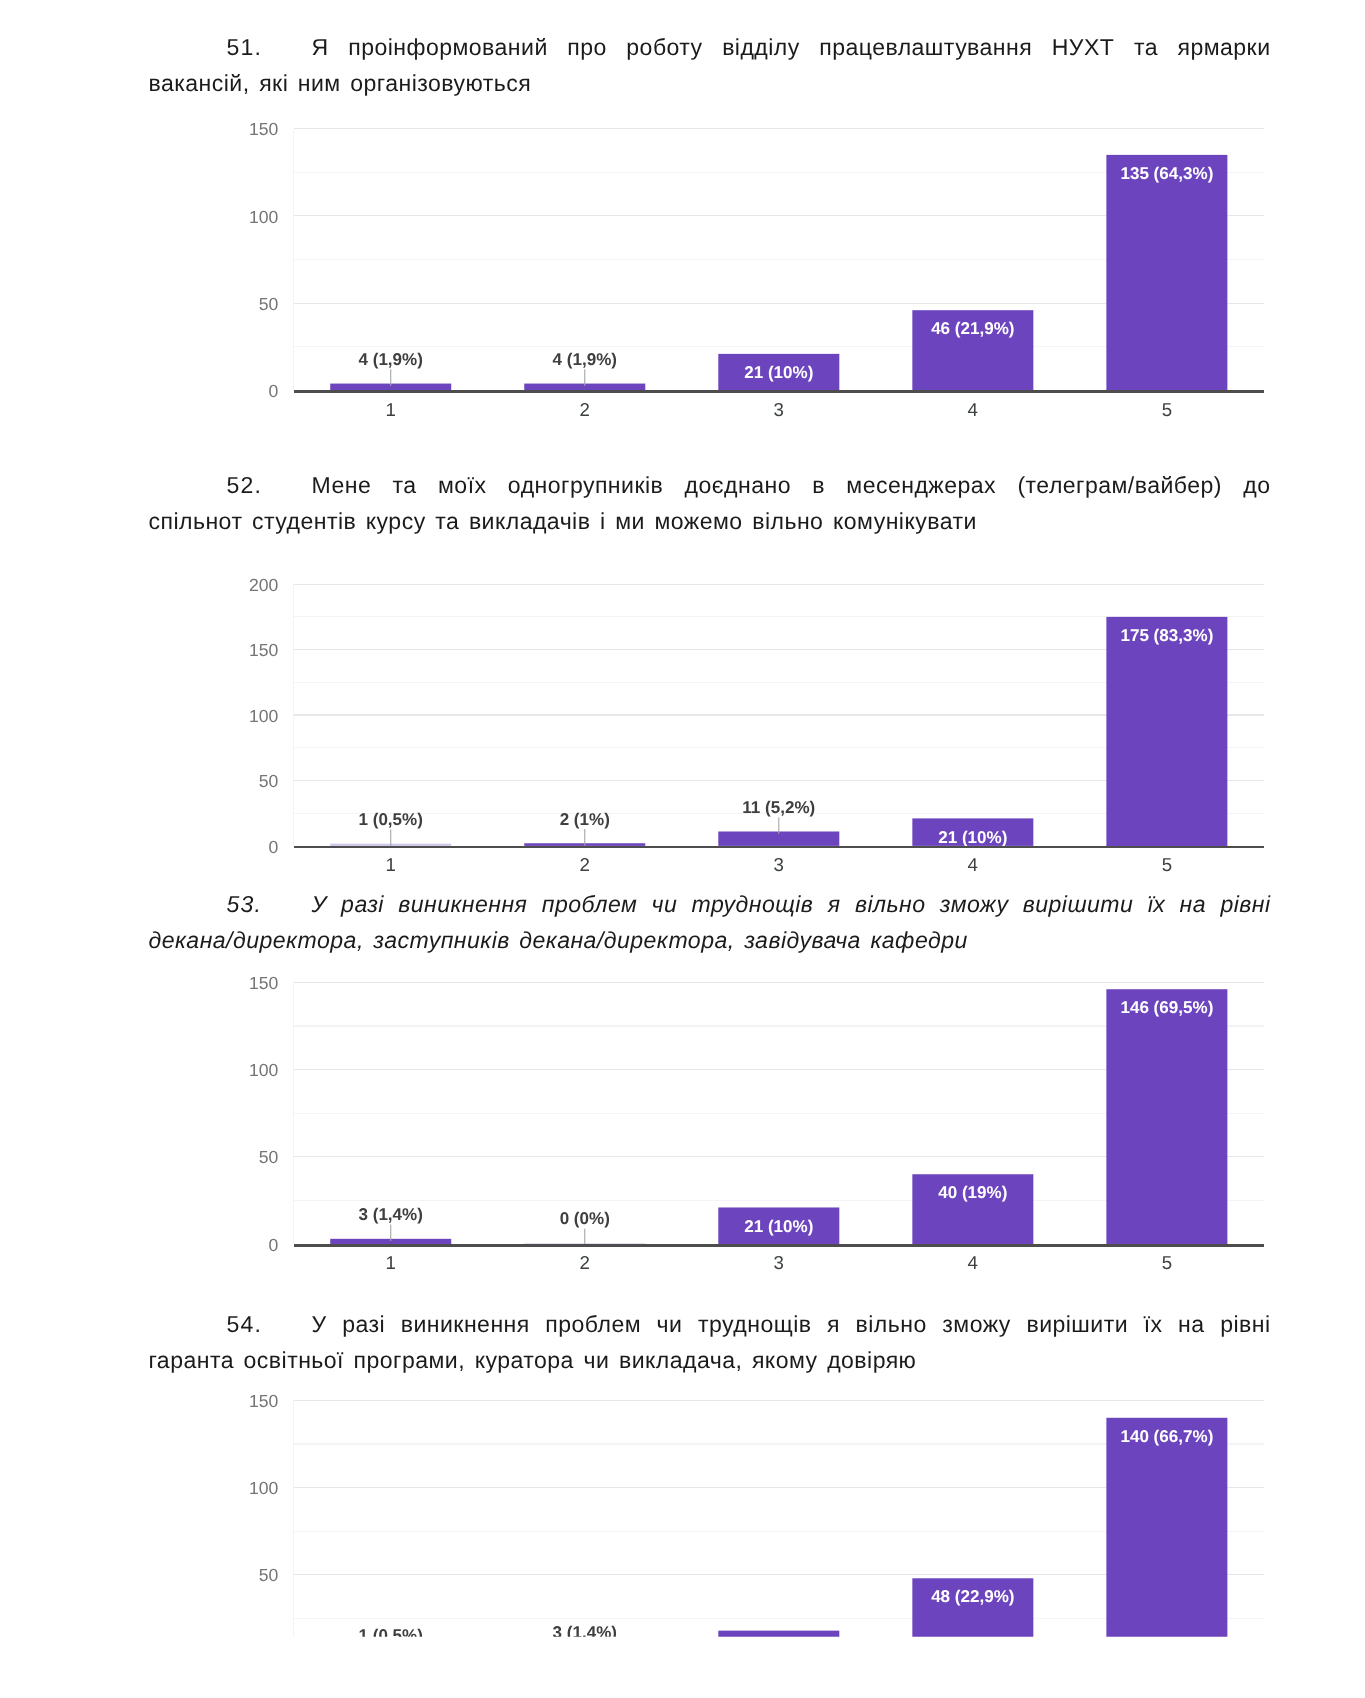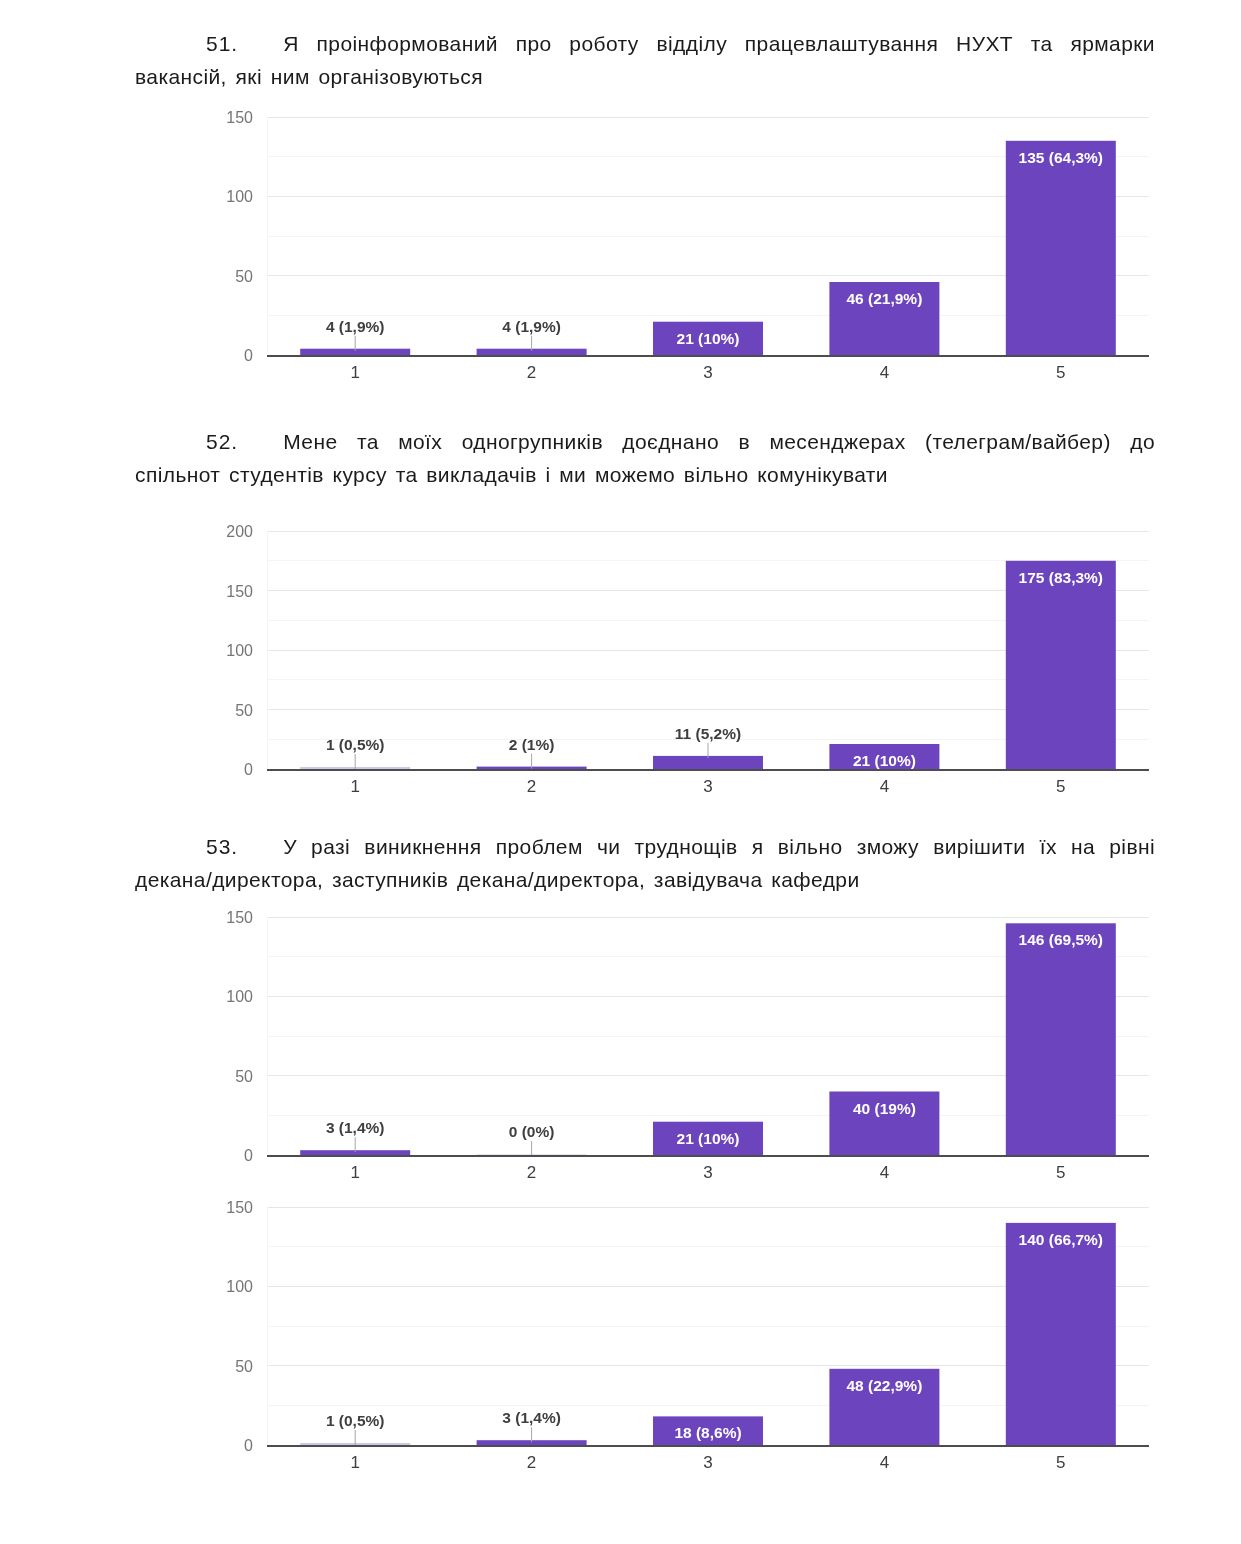--- a/index.html
+++ b/index.html
@@ -13,21 +13,21 @@
     line-height:33px;
     letter-spacing:0.4px;
     word-spacing:2.5px;
     color:#1b1b1b;
     overflow:hidden;
   }
   .qnum{letter-spacing:1px;}
   .qtab{display:inline-block;width:45px;}
   .q1{margin-top:27px;height:66px;}
   .q2{margin-top:37px;height:99px;}
-  .q3{margin-top:28px;height:66px;}
+  .q3{margin-top:4px;height:66px;font-style:italic;}
   .q4{margin-top:24px;height:66px;}
   .chart{margin-left:181px;width:1010px;height:282px;}
   .c1{margin-top:13px;}
   .c2{margin-top:-4px;}
   .c3{margin-top:10px;}
   .c4{margin-top:8px;}
   svg text{font-family:"Liberation Sans",sans-serif;}
 </style>
 </head>
 <body>
@@ -130,20 +130,21 @@
         <rect x="824.8" y="17.3" width="110" height="231.7" fill="#6c44bd"></rect>
         <text x="879.8" y="39.3" text-anchor="middle" font-size="15.5" font-weight="bold" fill="#ffffff">146 (69,5%)</text>
         <line x1="86" y1="250" x2="968" y2="250" stroke="#4d4d4d" stroke-width="2.5" shape-rendering="crispEdges"></line>
         <text x="174.2" y="272" text-anchor="middle" font-size="17" fill="#3c4043">1</text>
         <text x="350.6" y="272" text-anchor="middle" font-size="17" fill="#3c4043">2</text>
         <text x="527.0" y="272" text-anchor="middle" font-size="17" fill="#3c4043">3</text>
         <text x="703.4" y="272" text-anchor="middle" font-size="17" fill="#3c4043">4</text>
         <text x="879.8" y="272" text-anchor="middle" font-size="17" fill="#3c4043">5</text>
       </svg></div>
 
+  <p class="question q4"><span class="qnum">54.</span><span class="qtab"></span><span>У разі виникнення проблем чи труднощів я вільно зможу вирішити їх на рівні гаранта освітньої програми, куратора чи викладача, якому довіряю</span></p>
   <div class="chart c4"><svg width="1010" height="282" viewBox="0 0 1010 282">
         <line x1="86" y1="209.3" x2="968" y2="209.3" stroke="#f4f4f4" stroke-width="1" shape-rendering="crispEdges"></line>
         <line x1="86" y1="169.7" x2="968" y2="169.7" stroke="#e7e7e7" stroke-width="1" shape-rendering="crispEdges"></line>
         <line x1="86" y1="130.0" x2="968" y2="130.0" stroke="#f4f4f4" stroke-width="1" shape-rendering="crispEdges"></line>
         <line x1="86" y1="90.3" x2="968" y2="90.3" stroke="#e7e7e7" stroke-width="1" shape-rendering="crispEdges"></line>
         <line x1="86" y1="50.7" x2="968" y2="50.7" stroke="#f4f4f4" stroke-width="1" shape-rendering="crispEdges"></line>
         <line x1="86" y1="11.0" x2="968" y2="11.0" stroke="#e7e7e7" stroke-width="1" shape-rendering="crispEdges"></line>
         <line x1="86" y1="11" x2="86" y2="249" stroke="#f4f4f4" stroke-width="1" shape-rendering="crispEdges"></line>
         <text x="72" y="255.0" text-anchor="end" font-size="16" fill="#757575">0</text>
         <text x="72" y="175.7" text-anchor="end" font-size="16" fill="#757575">50</text>

